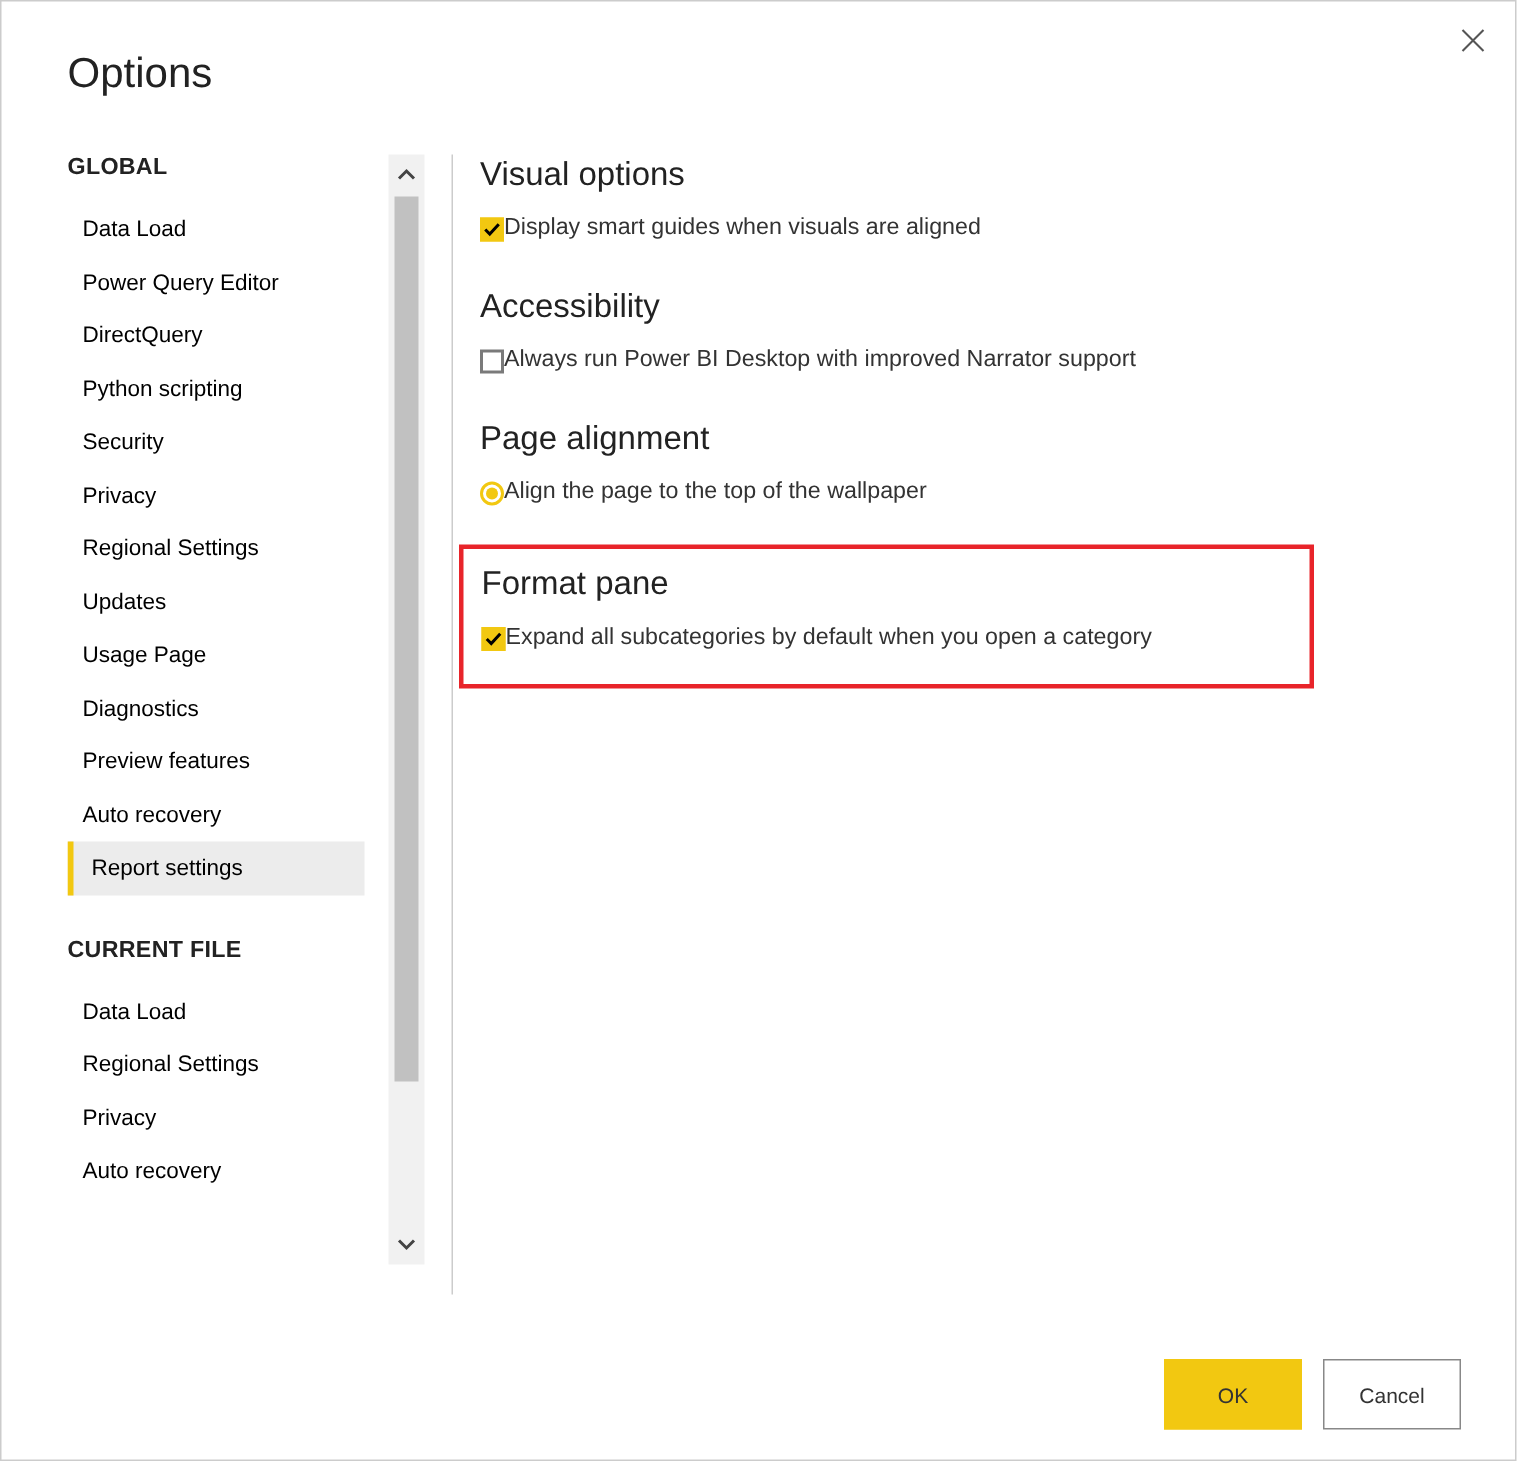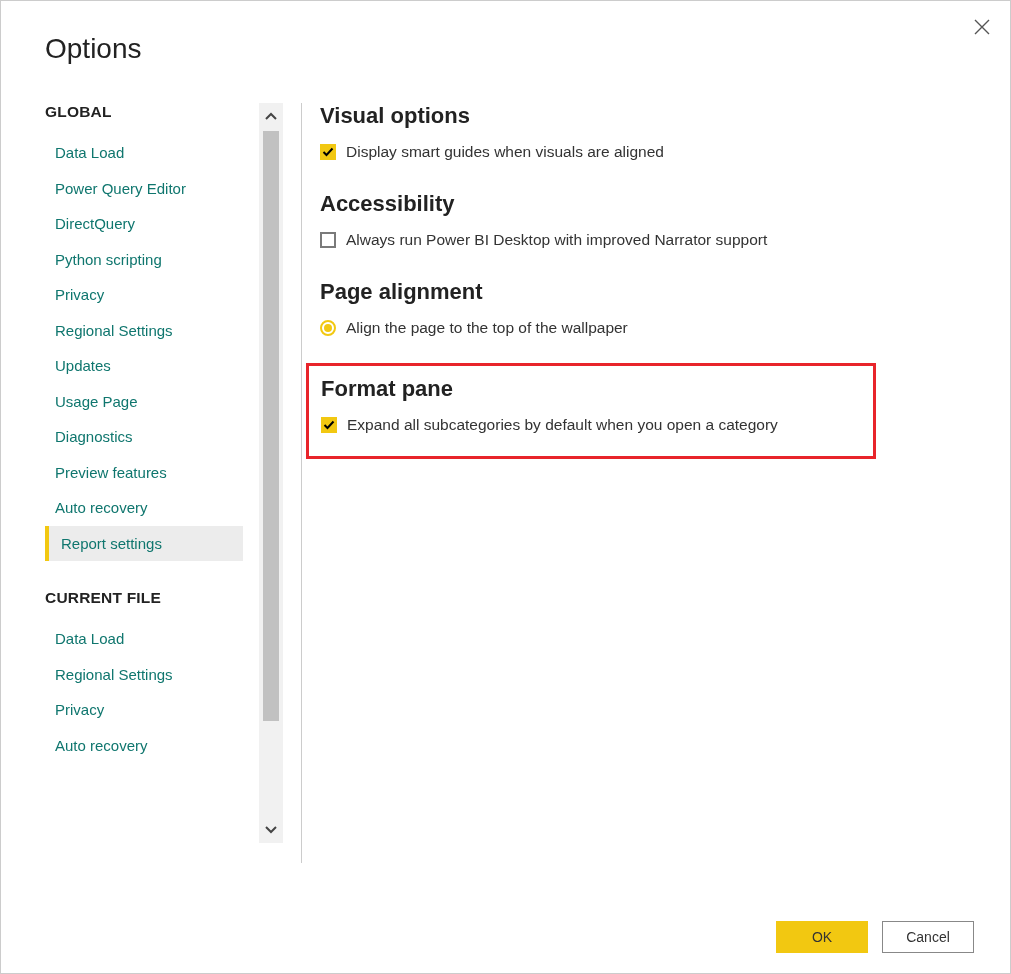--- a/index.html
+++ b/index.html
@@ -58,21 +58,21 @@
     font-size: 15.5px;
     font-weight: 700;
     color: #222;
     margin: 0 0 14px 0;
     letter-spacing: 0.2px;
   }
   .section-title.second { margin-top: 28px; }
   .side-item {
     padding: 8px 0 8px 10px;
     font-size: 15px;
-    color: #0f766e;
+    color: #000000;
     cursor: pointer;
     position: relative;
     line-height: 1.3;
   }
   .side-item.selected {
     background: #ececec;
     border-left: 4px solid #f2c811;
     padding-left: 12px;
     margin-left: 0;
     width: 198px;
@@ -111,29 +111,28 @@
     background: #ccc;
     margin: 0 18px 0 18px;
     height: 760px;
   }
   .content {
     flex: 1;
     padding-right: 40px;
   }
   .group-title {
     font-size: 22px;
-    font-weight: 700;
+    font-weight: 400;
     color: #222;
     margin: 0 0 10px 0;
   }
   .group { margin-bottom: 26px; }
   .option-row {
     display: flex;
-    align-items: center;
-    gap: 10px;
+    align-items: flex-end;
     padding: 4px 0;
     font-size: 15.5px;
     color: #333;
   }
   .checkbox {
     width: 16px;
     height: 16px;
     border: 2px solid #7a7a7a;
     display: inline-flex;
     align-items: center;
@@ -175,21 +174,21 @@
   .highlight-box .group-title { margin-top: 0; }
   .footer {
     position: absolute;
     bottom: 20px;
     right: 36px;
     display: flex;
     gap: 14px;
   }
   .btn {
     min-width: 92px;
-    height: 32px;
+    height: 47px;
     font-size: 14px;
     border: 1px solid #888;
     background: #fff;
     display: flex;
     align-items: center;
     justify-content: center;
     cursor: pointer;
     text-align: center;
   }
   .btn.primary {
@@ -210,20 +209,21 @@
   <div class="title">Options</div>
 
   <div class="body">
     <div class="sidebar-wrap">
       <div class="sidebar">
         <div class="section-title">GLOBAL</div>
         <div class="side-item">Data Load</div>
         <div class="side-item">Power Query Editor</div>
         <div class="side-item">DirectQuery</div>
         <div class="side-item">Python scripting</div>
+        <div class="side-item">Security</div>
         <div class="side-item">Privacy</div>
         <div class="side-item">Regional Settings</div>
         <div class="side-item">Updates</div>
         <div class="side-item">Usage Page</div>
         <div class="side-item">Diagnostics</div>
         <div class="side-item">Preview features</div>
         <div class="side-item">Auto recovery</div>
         <div class="side-item selected">Report settings</div>
 
         <div class="section-title second">CURRENT FILE</div>

